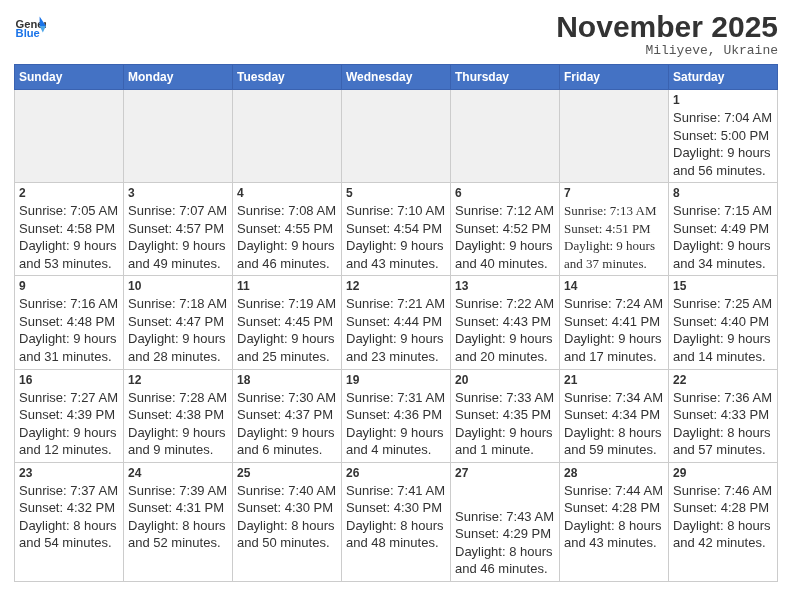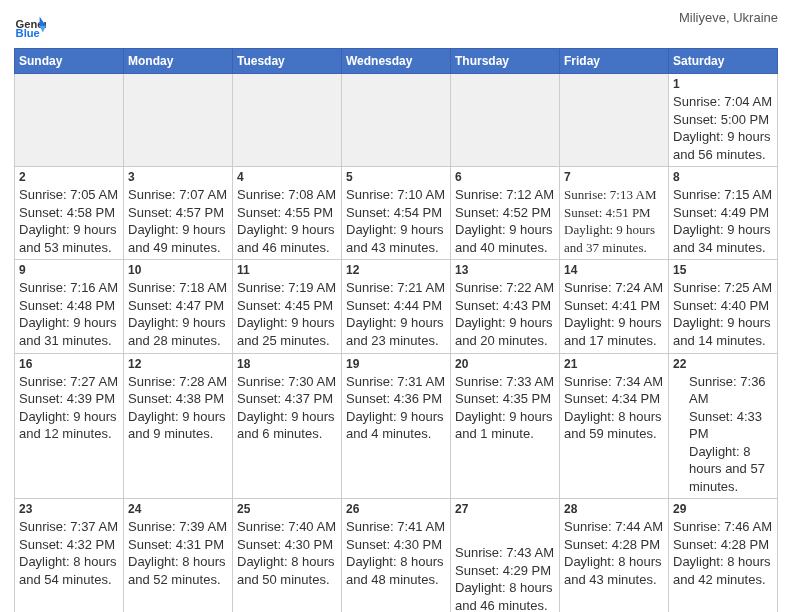--- a/index.html
+++ b/index.html
@@ -36,20 +36,21 @@
     }
     .month-title {
       font-size: 30px;
       font-weight: bold;
       color: #333;
       line-height: 1.1;
     }
     .location {
       font-size: 13px;
       color: #555;
+      font-family: Liberation Mono, monospace;
     }
     .calendar {
       width: 100%;
       border-collapse: collapse;
       border: 1px solid #a3a3a3;
     }
     .calendar th {
       background: #4472c4;
       color: #fff;
       font-size: 12px;
@@ -95,20 +96,21 @@
     <div class="logo">
       <svg class="logo-icon" viewBox="0 0 40 40" xmlns="http://www.w3.org/2000/svg">
         <text x="2" y="22" font-size="14" font-family="Arial" font-weight="bold" fill="#333">General</text>
         <text x="2" y="34" font-size="14" font-family="Arial" font-weight="bold" fill="#1a73e8">Blue</text>
         <polygon points="32,8 40,20 32,20" fill="#1a73e8"></polygon>
         <polygon points="32,20 40,20 36,28" fill="#4da6e8"></polygon>
       </svg>
 
     </div>
     <div class="title-block">
+      <div class="month-title">November 2025</div>
       <div class="location">Miliyeve, Ukraine</div>
     </div>
   </div>
 
   <table class="calendar">
     <thead>
       <tr>
       <th>Sunday</th>
           <th>Monday</th>
           <th>Tuesday</th>
@@ -253,21 +255,21 @@
 Daylight: 9 hours and 1 minute.</div>
           </td>
           <td>
             <span class="day-number">21</span>
             <div class="day-info" style="white-space: pre-line;">Sunrise: 7:34 AM
 Sunset: 4:34 PM
 Daylight: 8 hours and 59 minutes.</div>
           </td>
           <td>
             <span class="day-number">22</span>
-            <div class="day-info" style="white-space: pre-line; margin-left: 16px;">Sunrise: 7:36 AM
+            <div class="day-info" style="white-space: pre-line;">Sunrise: 7:36 AM
 Sunset: 4:33 PM
 Daylight: 8 hours and 57 minutes.</div>
           </td>
         </tr>
         <tr>
           <td>
             <span class="day-number">23</span>
             <div class="day-info" style="white-space: pre-line;">Sunrise: 7:37 AM
 Sunset: 4:32 PM
 Daylight: 8 hours and 54 minutes.</div>

